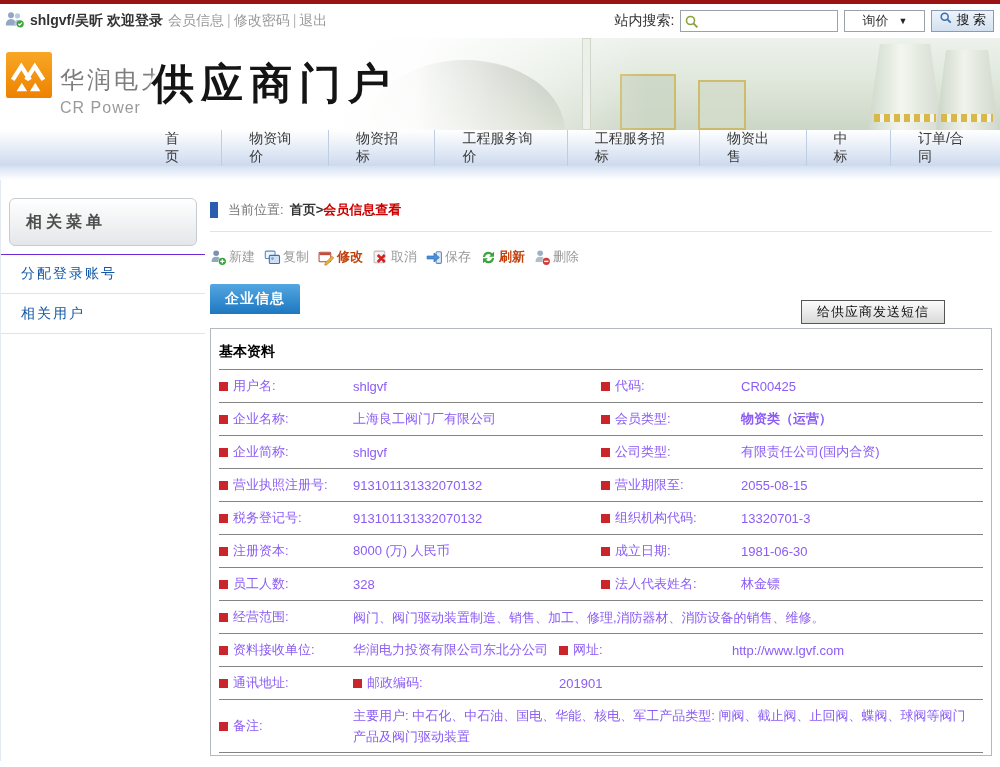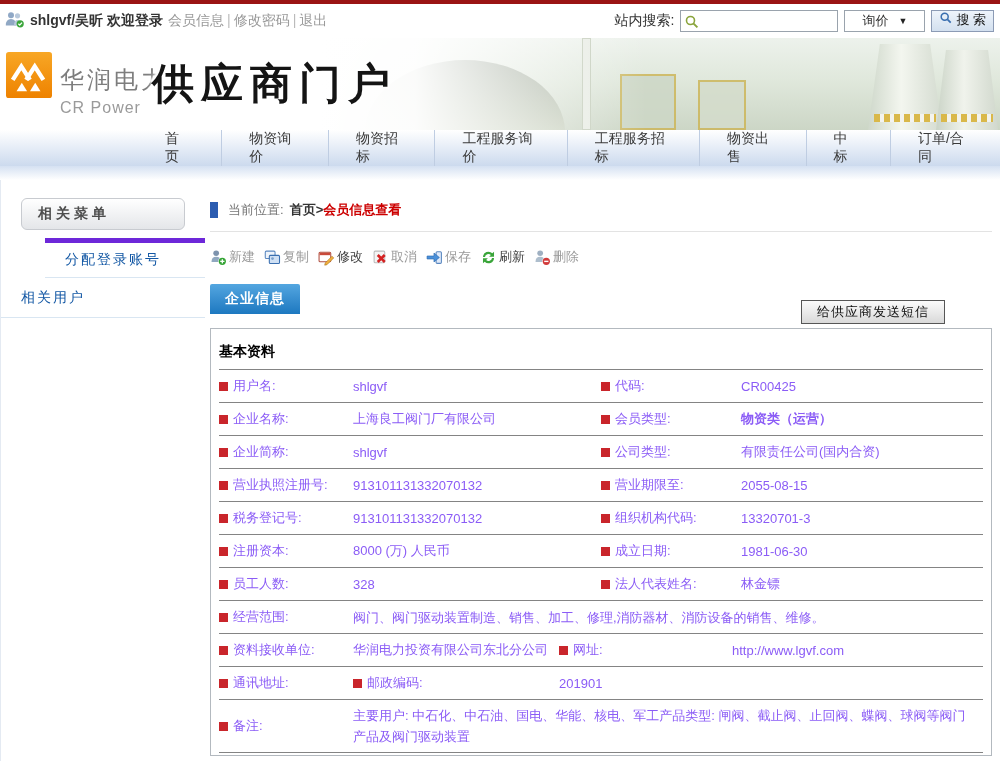--- a/index.html
+++ b/index.html
@@ -57,43 +57,43 @@
   
   .navbar { height:36px; background:linear-gradient(#ffffff,#ccdaee); display:flex; align-items:stretch;
             padding-left:138px; }
   .nav-item { display:flex; align-items:center; padding:0 27px; font-size:14px; color:#3a3a3a; cursor:pointer; }
   .nav-item:not(:last-child) { border-right:1px solid #bfcde2; }
   .nav-strip { height:14px; background:linear-gradient(#d5e1f2,#ffffff); }
 
   
   .main { display:flex; height:581px; }
   .sidebar { width:205px; flex:none; padding-top:18px; border-left:1px solid #e4eaf2; }
-  .menu-title-box { margin:0 20px; height:32px; border:1px solid #c8cbd0; border-radius:6px;
+  .menu-title-box { margin:0 8px; height:48px; border:1px solid #c8cbd0; border-radius:6px;
             background:linear-gradient(#ffffff,#e4e6e9); display:flex; align-items:center;
-            padding-left:16px; font-size:14px; font-weight:bold; color:#4d4d4d; letter-spacing:4px; }
+            padding-left:16px; font-size:16px; font-weight:bold; color:#4d4d4d; letter-spacing:4px; }
   .menu-items { margin-top:8px; }
   .menu-item { height:40px; display:flex; align-items:center; padding-left:20px; font-size:14px;
             color:#1257a4; letter-spacing:2px; border-bottom:1px solid #d9e6f2; cursor:pointer; }
-  .menu-item:first-child { border-top:5px solid #6d28d9;margin-left:44px; }
+  .menu-item:first-child { border-top:1px solid #6d28d9; }
 
   .content { flex:1; padding:18px 8px 0 5px; }
 
   
   .breadcrumb { display:flex; align-items:center; height:24px; font-size:13px; }
   .crumb-marker { width:8px; height:16px; background:#2b5cb0; margin-right:10px; }
   .crumb-prefix { color:#777; margin-right:6px; }
   .crumb-home { color:#333; font-weight:bold; cursor:pointer; }
   .crumb-current { color:#cc0000; font-weight:bold; }
   .breadcrumb-line { border-bottom:1px solid #e3e3e3; margin-top:9px; }
 
   
   .toolbar { margin-top:16px; display:flex; align-items:center; gap:9px; }
   .tool-btn { display:flex; align-items:center; gap:2px; cursor:pointer; }
   .tool-icon svg { display:block; }
-  .tool-label { font-size:13px; color:#404040; font-weight:normal; }
+  .tool-label { font-size:13px; color:#c2410c; font-weight:bold; }
   .tool-btn.disabled .tool-label { color:#9a9a9a; font-weight:normal; }
 
   
   .tabrow { margin-top:18px; height:44px; display:flex; justify-content:space-between; align-items:flex-start; }
   .tab-active { height:30px; padding:0 15px; background:linear-gradient(#54a6e0,#1d78c0);
             color:#fff; font-size:14px; font-weight:bold; display:flex; align-items:center;
             border-radius:2px 2px 0 0; letter-spacing:1px; cursor:pointer; }
   .sms-btn { align-self:flex-end; margin:0 47px 4px 0; height:24px; padding:0 15px;
             border:1px solid #565656; background:linear-gradient(#fbfbfb,#d9d9d9);
             font-size:13px; color:#111; cursor:pointer; font-family:inherit; letter-spacing:1px; }

